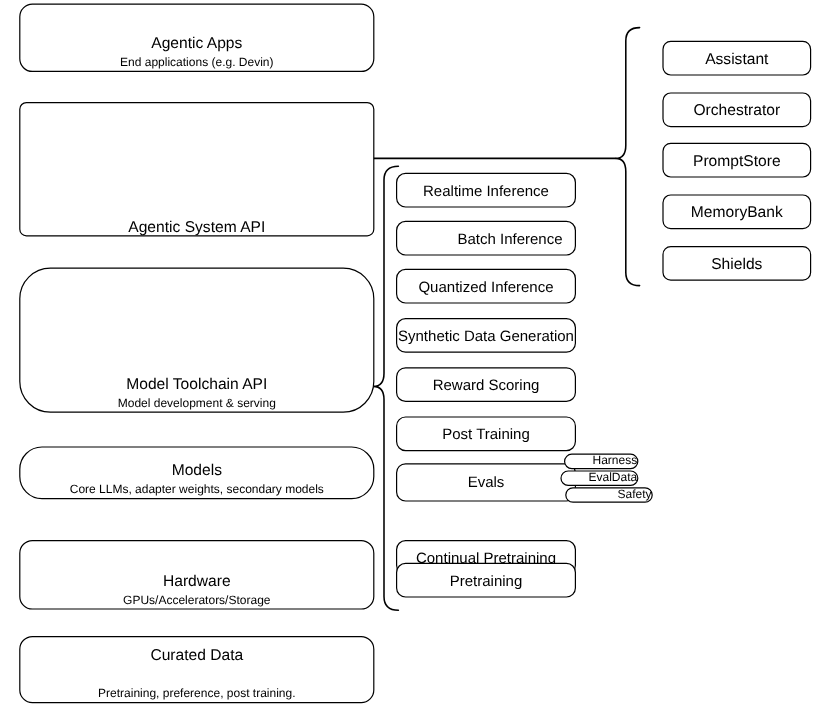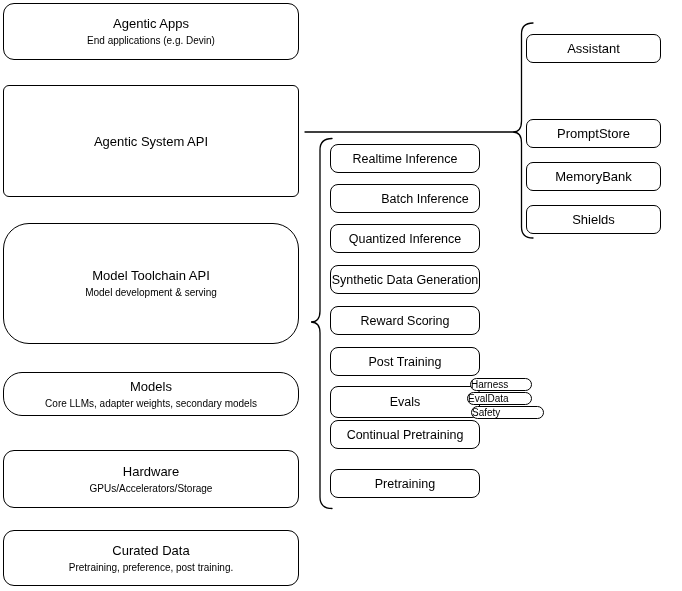--- a/index.html
+++ b/index.html
@@ -6,28 +6,28 @@
   .canvas{
     position:relative;width:682px;height:591px;background:#ffffff;
     font-family:"Liberation Sans", sans-serif;color:#000;overflow:hidden;
   }
   svg.overlay{position:absolute;left:0;top:0;z-index:1;}
   .node{
     position:absolute;background:#ffffff;border:1.3px solid #000;
     box-sizing:border-box;display:flex;flex-direction:column;
     align-items:center;justify-content:center;text-align:center;z-index:2;
   }
-  .lbox{left:3px;width:296px;}
+  .lbox{left:16px;width:296px;justify-content:flex-end;}
   .lbox .title{font-size:13px;line-height:15px;}
   .lbox .subtitle{font-size:10px;line-height:12px;margin-top:4px;}
   .mbox{left:330px;width:150px;height:29px;border-radius:8px;font-size:12.5px;}
-  .rbox{left:526px;width:135px;height:29px;border-radius:7px;font-size:13px;}
+  .rbox{left:552px;width:124px;height:29px;border-radius:7px;font-size:13px;}
   .pill{
     position:absolute;background:#ffffff;border:1.2px solid #000;border-radius:7px;
-    box-sizing:border-box;display:flex;align-items:center;justify-content:flex-start;
+    box-sizing:border-box;display:flex;align-items:center;justify-content:flex-end;
     font-size:10px;z-index:3;
   }
 </style>
 </head>
 <body>
 
 <div class="canvas">
 
   <svg class="overlay" width="682" height="591" viewBox="0 0 682 591">
     <path d="M305 132 L513 132" fill="none" stroke="#000" stroke-width="1.3" stroke-linecap="round"></path>
@@ -47,21 +47,21 @@
     <div class="subtitle">Model development &amp; serving</div>
   </div>
   <div class="node lbox" style="top:372px;height:44px;border-radius:19px;">
     <div class="title">Models</div>
     <div class="subtitle">Core LLMs, adapter weights, secondary models</div>
   </div>
   <div class="node lbox" style="top:450px;height:58px;border-radius:11px;">
     <div class="title">Hardware</div>
     <div class="subtitle">GPUs/Accelerators/Storage</div>
   </div>
-  <div class="node lbox" style="top:530px;height:56px;border-radius:11px;">
+  <div class="node lbox" style="top:530px;height:56px;border-radius:11px;gap:16px;">
     <div class="title">Curated Data</div>
     <div class="subtitle">Pretraining, preference, post training.</div>
   </div>
 
   <div class="node mbox" style="top:144px;">
     <span>Realtime Inference</span>
   </div>
   <div class="node mbox" style="top:184px;padding-left:40px;">
     <span>Batch Inference</span>
   </div>
@@ -73,40 +73,43 @@
   </div>
   <div class="node mbox" style="top:306px;">
     <span>Reward Scoring</span>
   </div>
   <div class="node mbox" style="top:347px;">
     <span>Post Training</span>
   </div>
   <div class="node mbox" style="top:386px;height:32px;">
     <span>Evals</span>
   </div>
-  <div class="node mbox" style="top:420px;align-items:center;">
+  <div class="node mbox" style="top:450px;align-items:center;">
     <span>Continual Pretraining</span>
   </div>
   <div class="node mbox" style="top:469px;">
     <span>Pretraining</span>
   </div>
 
   <div class="pill" style="left:470px;top:378px;width:62px;height:13px;">
     <span>Harness</span>
   </div>
   <div class="pill" style="left:467px;top:392px;width:65px;height:13px;">
     <span>EvalData</span>
   </div>
   <div class="pill" style="left:471px;top:406px;width:73px;height:13px;">
     <span>Safety</span>
   </div>
 
   <div class="node rbox" style="top:34px;">
     <span>Assistant</span>
   </div>
+  <div class="node rbox" style="top:77px;">
+    <span>Orchestrator</span>
+  </div>
   <div class="node rbox" style="top:119px;">
     <span>PromptStore</span>
   </div>
   <div class="node rbox" style="top:162px;align-items:center;">
     <span>MemoryBank</span>
   </div>
   <div class="node rbox" style="top:205px;">
     <span>Shields</span>
   </div>
 

